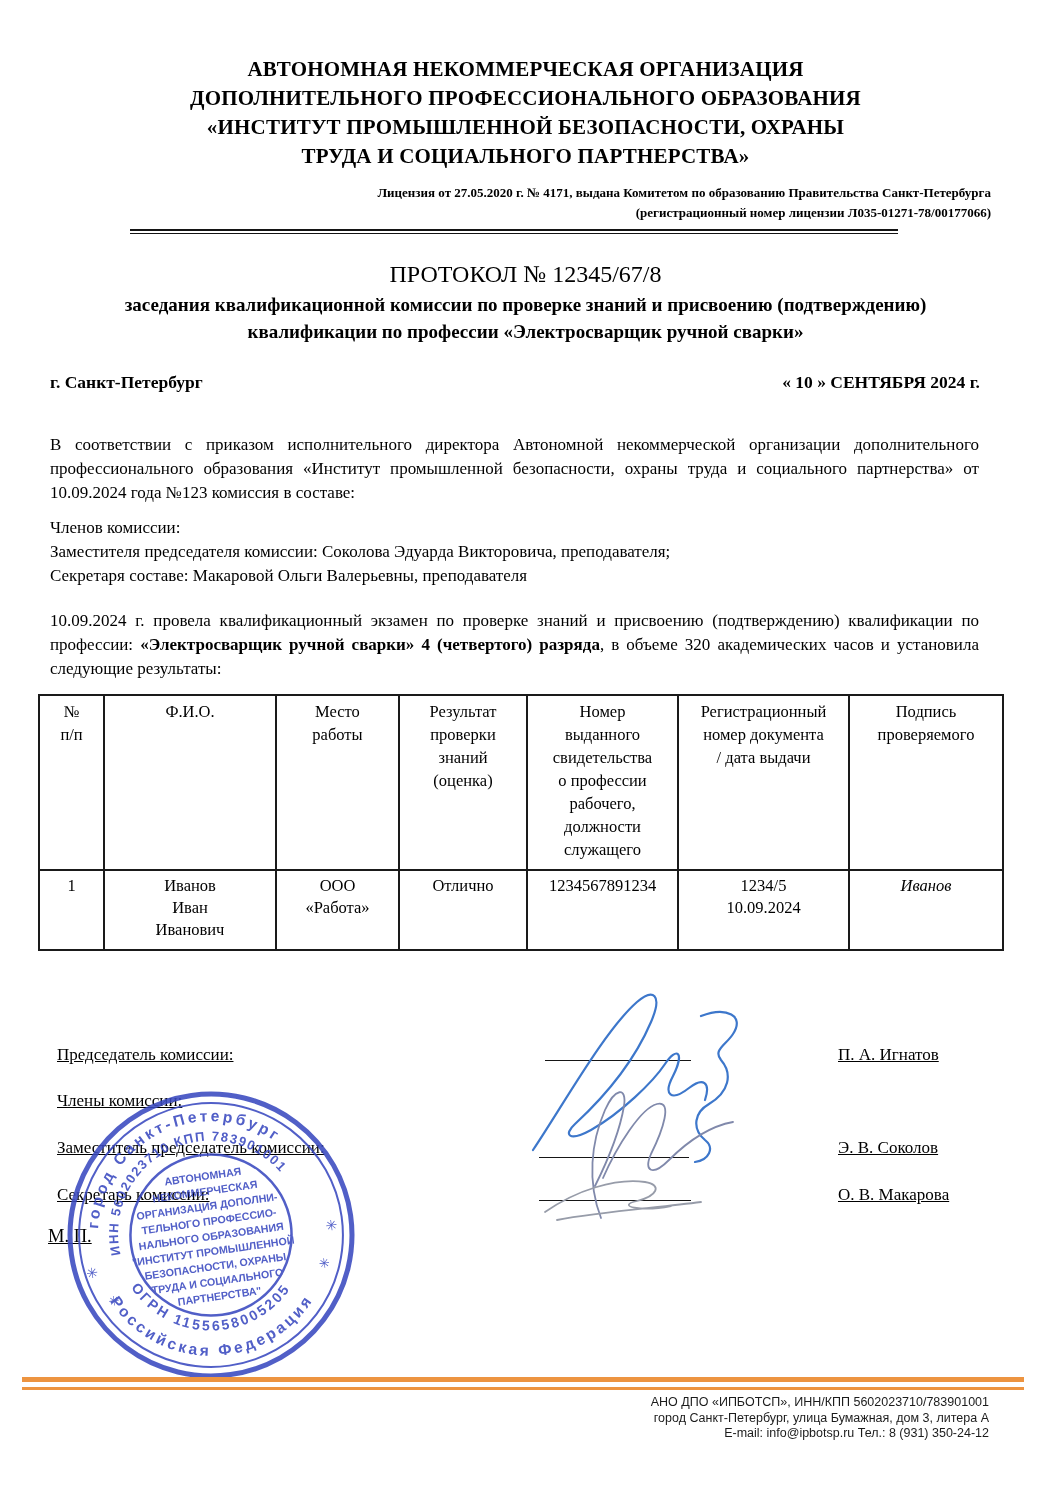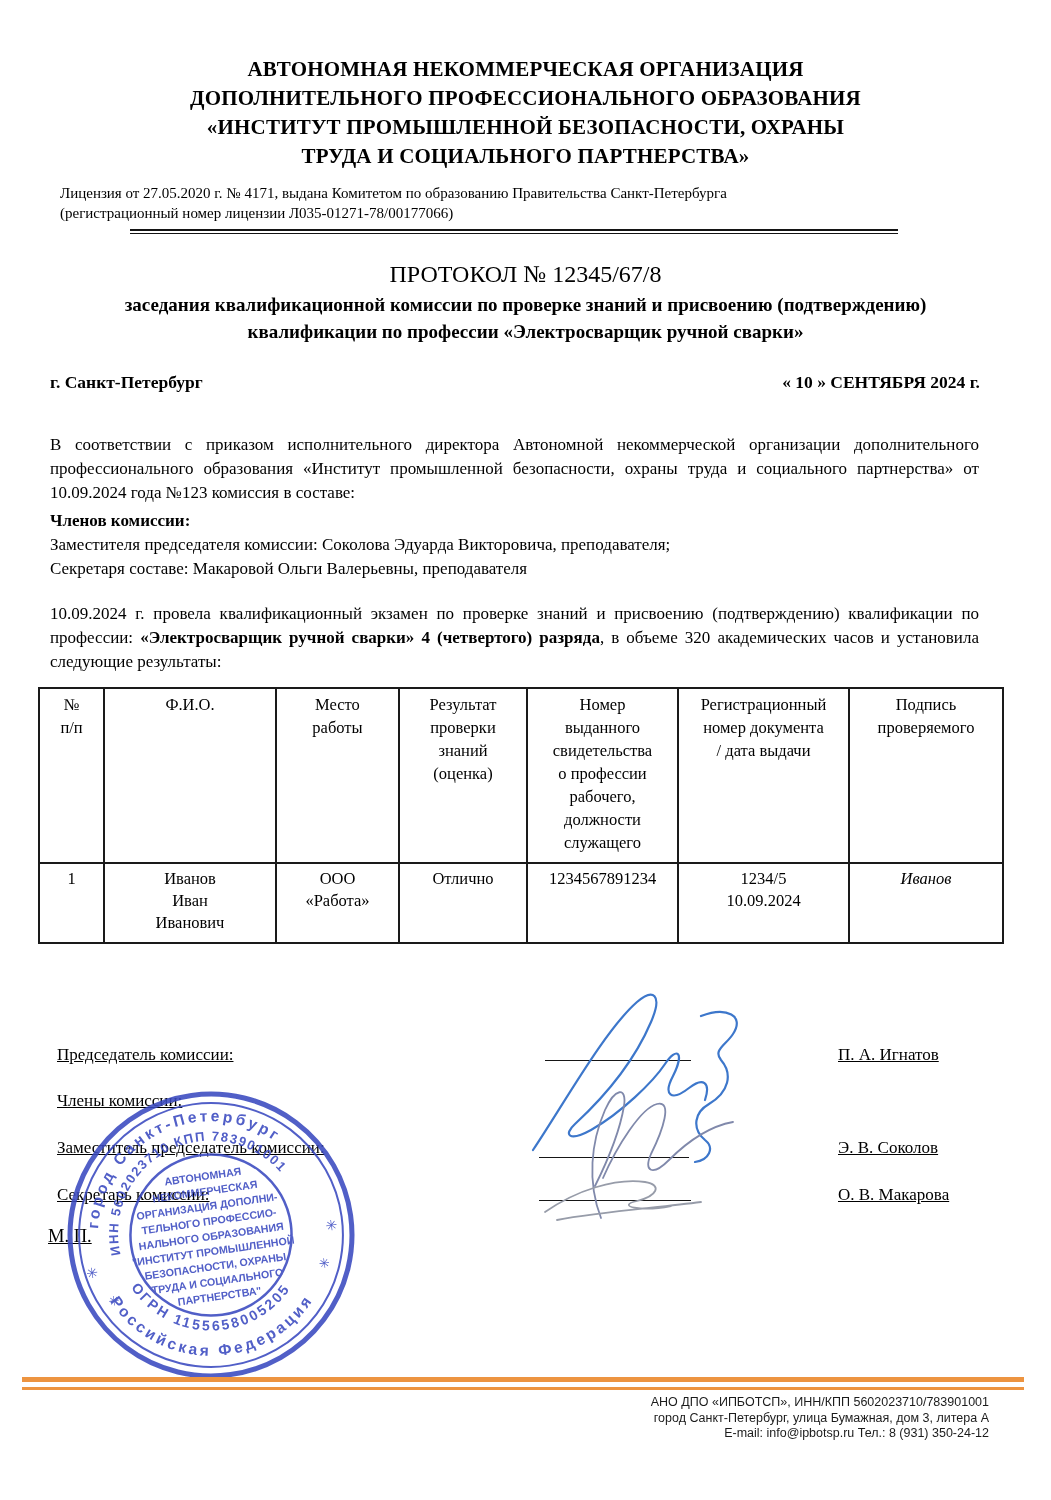--- a/index.html
+++ b/index.html
@@ -5,34 +5,34 @@
   html,body{margin:0;padding:0;background:#ffffff;}
   .page{
     position:relative; width:1051px; height:1500px; margin:0 auto;
     background:#ffffff; color:#000;
     font-family:"Liberation Serif","DejaVu Serif",serif;
     overflow:hidden;
   }
   
   .org-header{margin:55px 40px 0 40px; text-align:center; font-weight:bold;
     font-size:21px; line-height:29px; letter-spacing:.2px;}
-  .license{margin:12px 60px 0 60px; text-align:left; font-weight:normal;
-    font-size:15px; line-height:20px;}
+  .license{margin:12px 60px 0 60px; text-align:right; font-weight:bold;
+    font-size:13px; line-height:20px;}
   .rule-double{margin:6px 0 0 130px; width:768px; height:2px;
     border-top:2.5px solid #141414; border-bottom:1px solid #141414;}
   .title{margin-top:28px; text-align:center; font-weight:normal; font-size:24px; line-height:24px;}
   .subtitle{margin:5px 30px 0 30px; text-align:center; font-weight:bold; font-size:19px; line-height:27px;}
   .place-date{display:flex; justify-content:space-between;
     margin:26px 71px 0 50px; font-weight:bold; font-size:17.5px; line-height:22px;}
   
   .body-block{margin:0 72px 0 50px; font-size:17px; line-height:24px;}
   .p-just{text-align:justify;}
   .mt-para{margin-top:40px;}
   .mt-line{margin-top:21px;}
-  .mt-members{margin-top:4px;font-weight:bold;}
+  .mt-members{margin-top:11px;}
   .b{font-weight:bold;}
   
   table.results{border-collapse:collapse; margin:13px 0 0 38px; table-layout:fixed;}
   table.results th, table.results td{
     border:2px solid #1a1a1a; font-weight:normal; font-size:16.5px;
     vertical-align:top; padding:4px 4px 8px 4px; text-align:center;}
   table.results th{line-height:23px;}
   table.results td{line-height:22px; height:62px;}
   td.cell-fio{text-align:left; padding-left:13px;}
   td.cell-sig{font-style:italic;}

